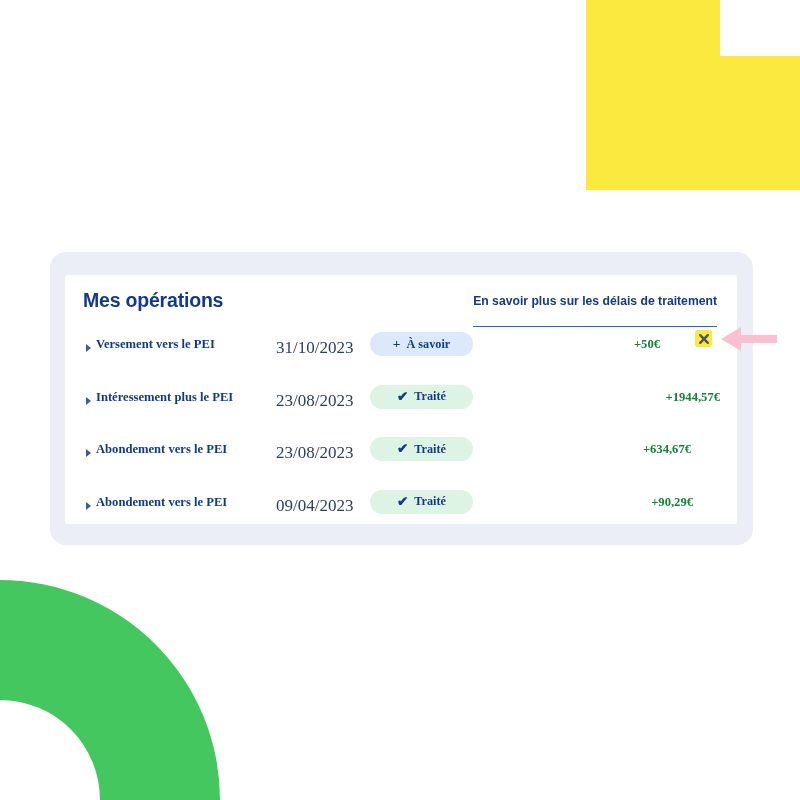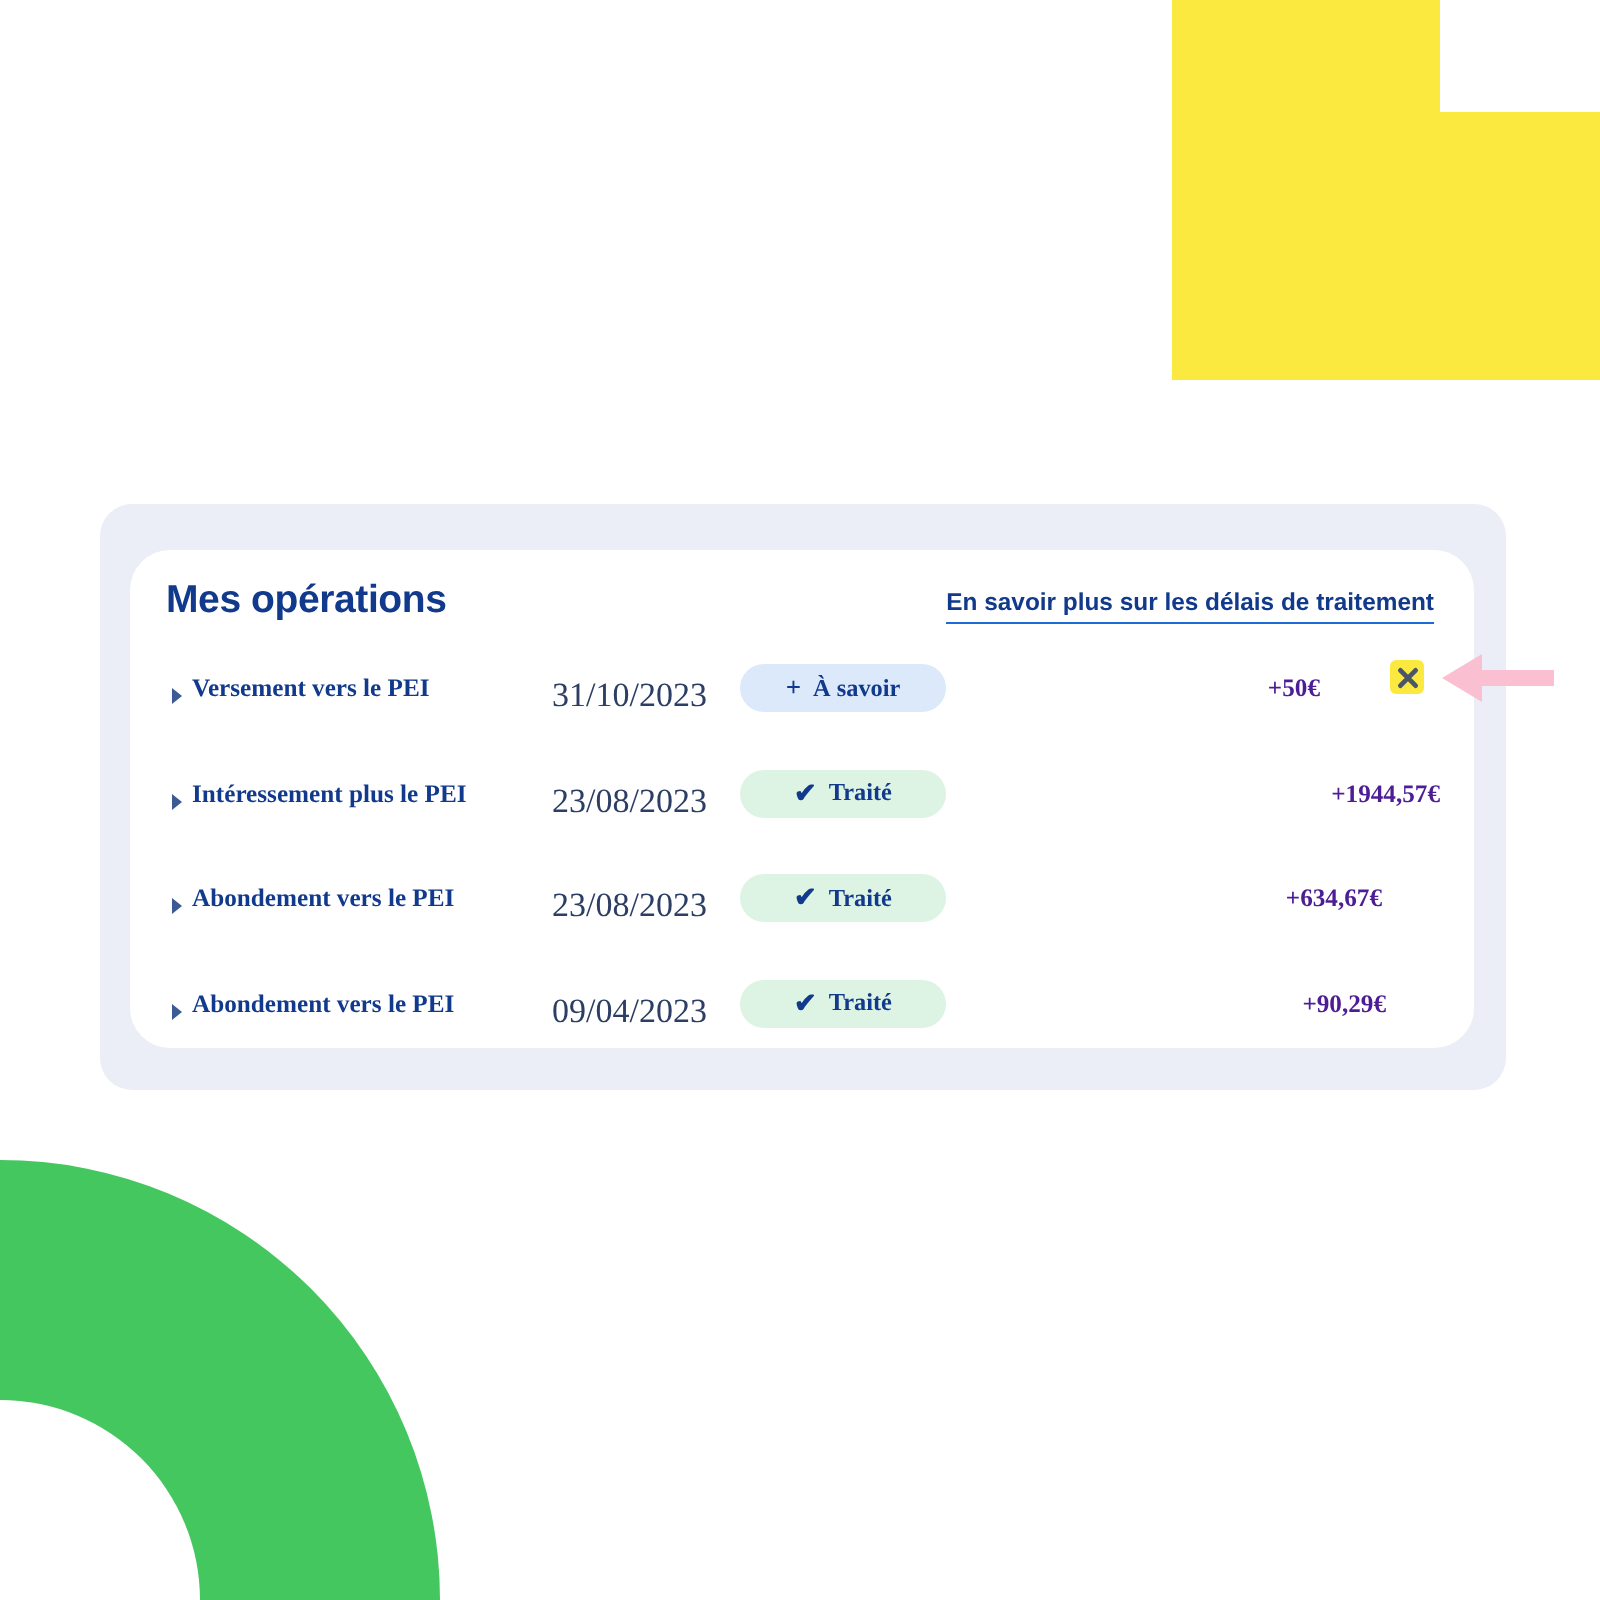--- a/index.html
+++ b/index.html
@@ -62,21 +62,21 @@
     background: #EBEEF6;
     border-radius: 16px;
   }
   #inner-card {
     position: absolute;
     left: 65px;
     top: 275px;
     width: 672px;
     height: 249px;
     background: #ffffff;
-    border-radius: 20px;
+    border-radius: 2px;
   }
 
   
   .card-header {
     position: absolute;
     left: 18px;
     top: 14px;
     right: 10px;
     height: 34px;
   }
@@ -90,21 +90,21 @@
     letter-spacing: -0.2px;
   }
   .header-link {
     position: absolute;
     right: 10px;
     top: 5px;
     font-size: 12.2px;
     font-weight: bold;
     color: #123A8C;
     text-decoration: none;
-    padding-bottom: 3px;
+    padding-bottom: 18px;
     border-bottom: 1.6px solid #1C6BD6;
     cursor: pointer;
     white-space: nowrap;
   }
 
   
   #rows {
     position: absolute;
     left: 0;
     top: 52px;
@@ -165,21 +165,21 @@
     display: inline-block;
     font-size: 13.5px;
     font-weight: bold;
     line-height: 1;
     color: #123A8C;
   }
   .row-amount {
     position: absolute;
     font-size: 12.6px;
     font-weight: bold;
-    color: #4c1d95;
+    color: #15803d;
     white-space: nowrap;
   }
 
   
   .op-row[data-row="0"] .row-amount { right: 77px; top: 10px; }
   .op-row[data-row="1"] .row-amount { right: 17px; top: 10px; }
   .op-row[data-row="2"] .row-amount { right: 46px; top: 10px; }
   .op-row[data-row="3"] .row-amount { right: 44px; top: 10px; }
 
   

